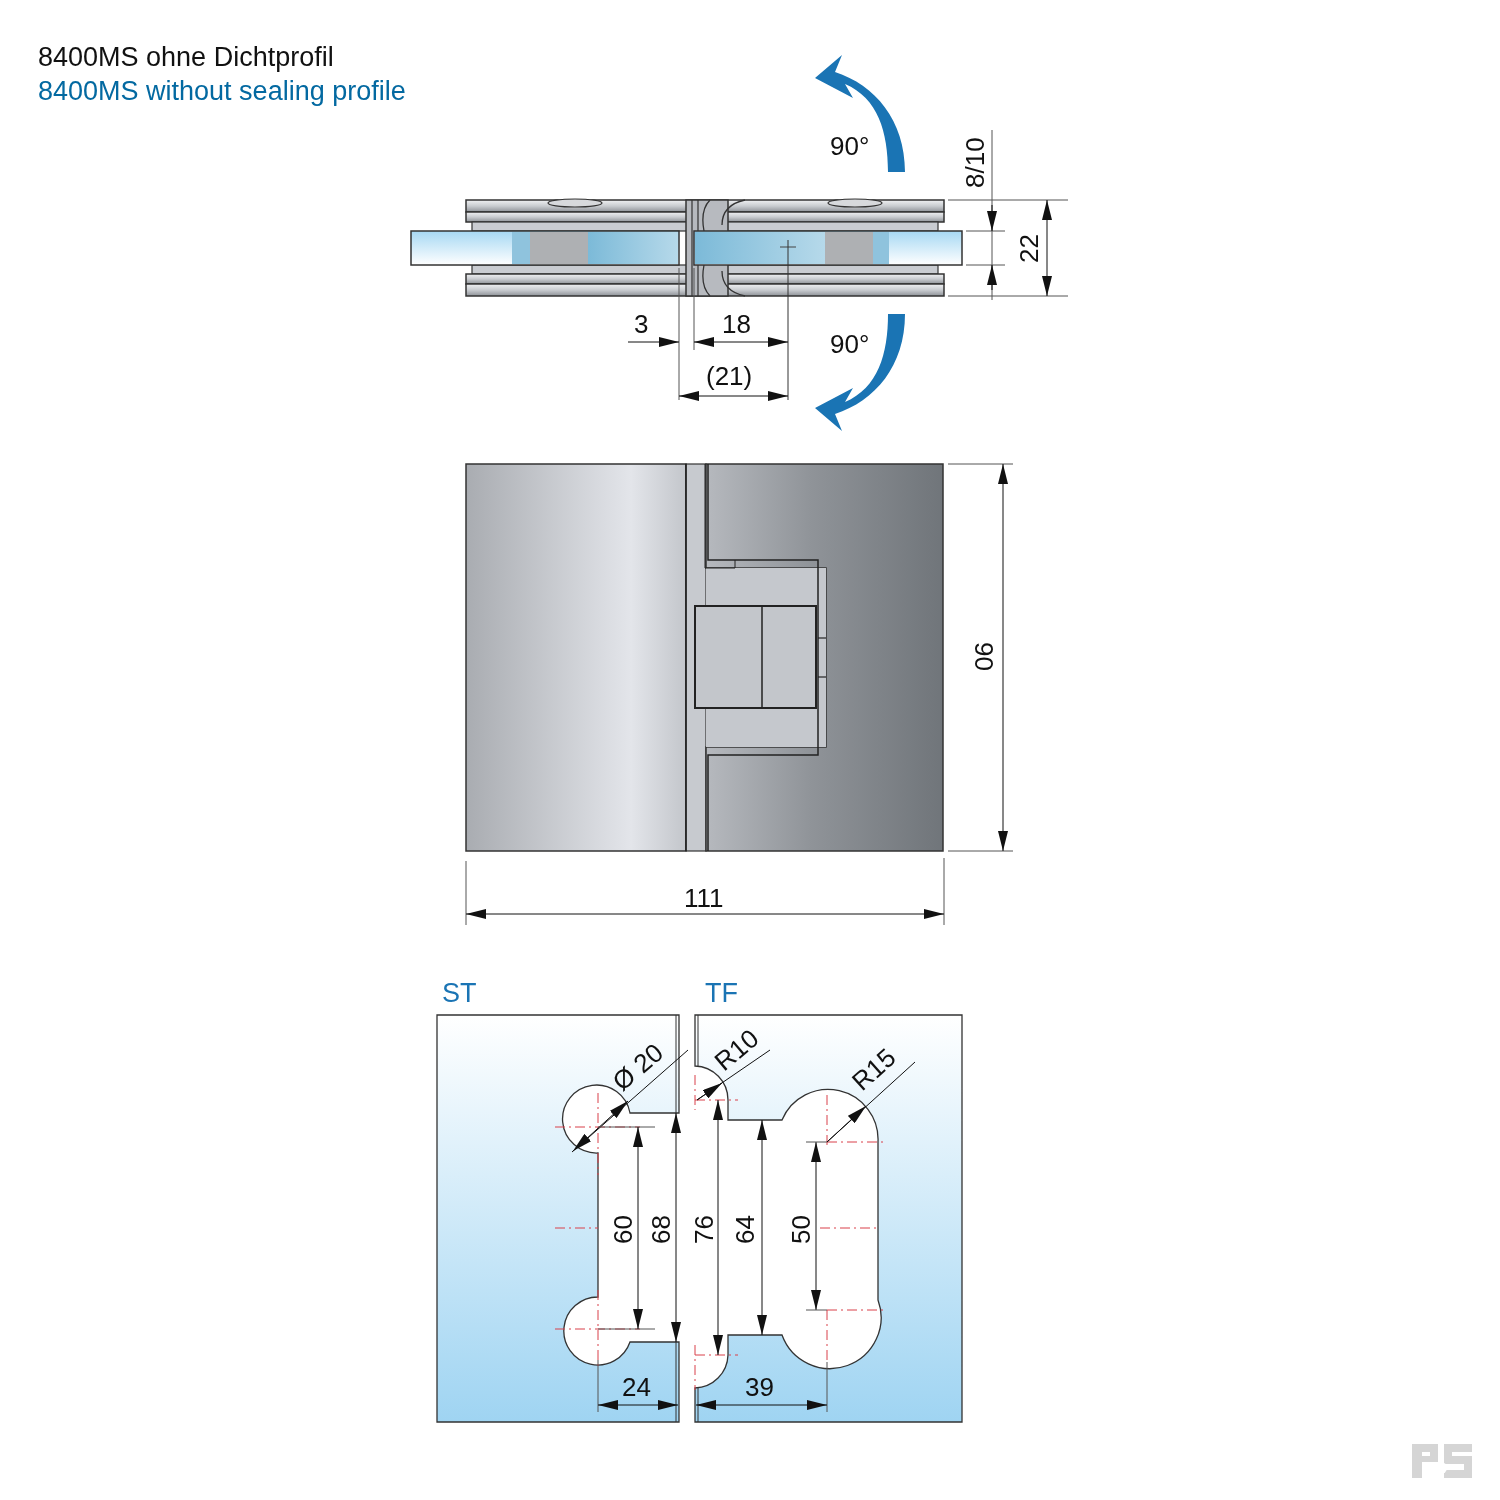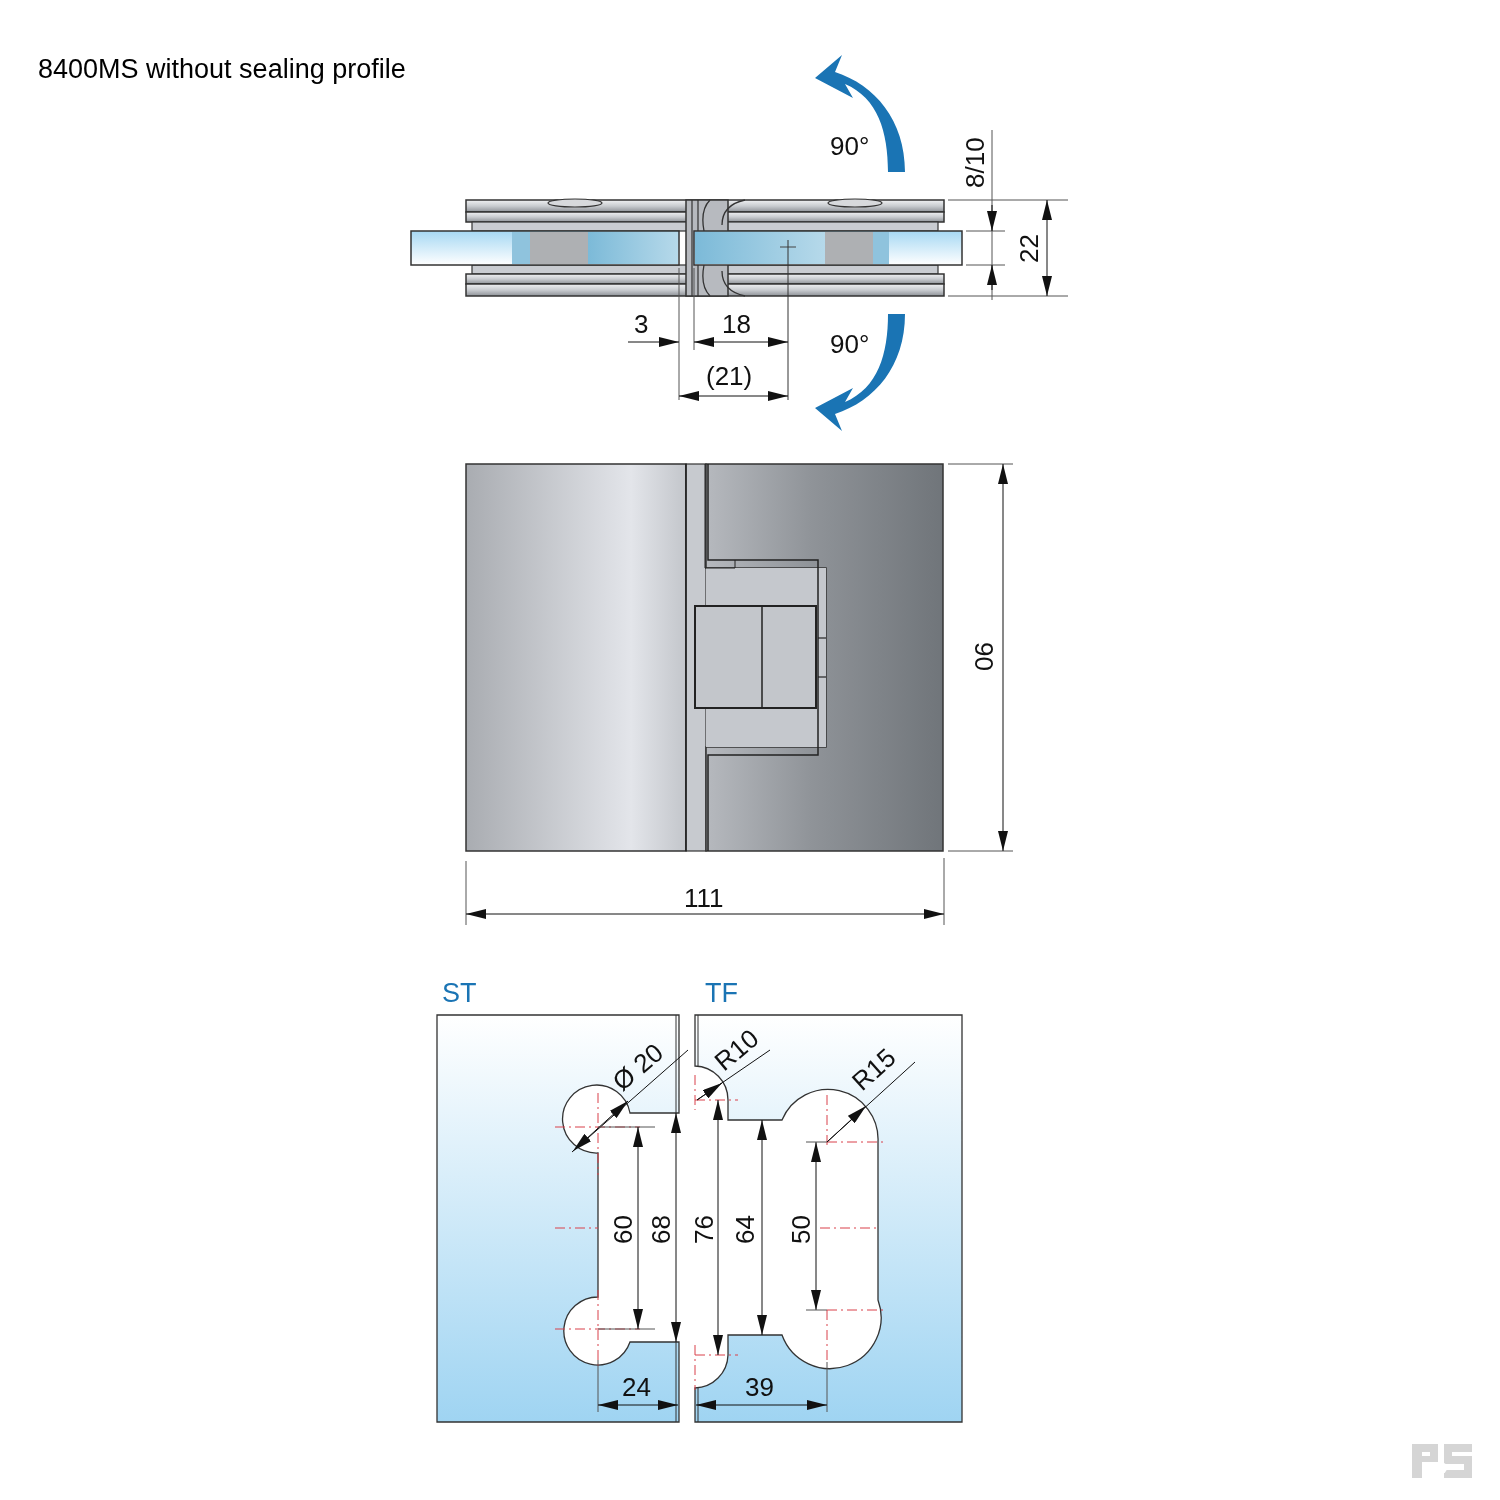--- a/index.html
+++ b/index.html
@@ -1,30 +1,31 @@
 <!DOCTYPE html>
 <html><head>
 <meta charset="utf-8">
 <style>
   html, body { margin: 0; padding: 0; background: #ffffff; }
   body { width: 1500px; height: 1500px; position: relative; overflow: hidden;
          font-family: "Liberation Sans", "DejaVu Sans", sans-serif; }
   .title-block { position: absolute; left: 38px; top: 40px; }
   .title-de { font-size: 27px; color: #111; line-height: 34px; }
-  .title-en { font-size: 27px; color: #000000; line-height: 34px; margin-top: 12px; }
+  .title-en { font-size: 27px; color: #0369a1; line-height: 34px; }
   svg.drawing { position: absolute; left: 0; top: 0; }
   svg text { font-family: "Liberation Sans", "DejaVu Sans", sans-serif; }
   .dim { font-size: 26px; fill: #111; }
   .lbl-blue { font-size: 27px; fill: #1a74b4; }
   .logo { position: absolute; left: 1410px; top: 1440px; width: 64px; height: 42px; }
 </style>
 </head>
 <body>
 
 <div class="title-block">
+  <div class="title-de">8400MS ohne Dichtprofil</div>
   <div class="title-en">8400MS without sealing profile</div>
 </div>
 
 <svg class="drawing" width="1500" height="1500" viewBox="0 0 1500 1500" xmlns="http://www.w3.org/2000/svg">
   <defs>
     <linearGradient id="glassL" x1="0" y1="1" x2="0" y2="0">
       <stop offset="0" stop-color="#ffffff"></stop>
       <stop offset="1" stop-color="#a6d8f3"></stop>
     </linearGradient>
     <linearGradient id="glassMid" x1="0" y1="0" x2="1" y2="0">

